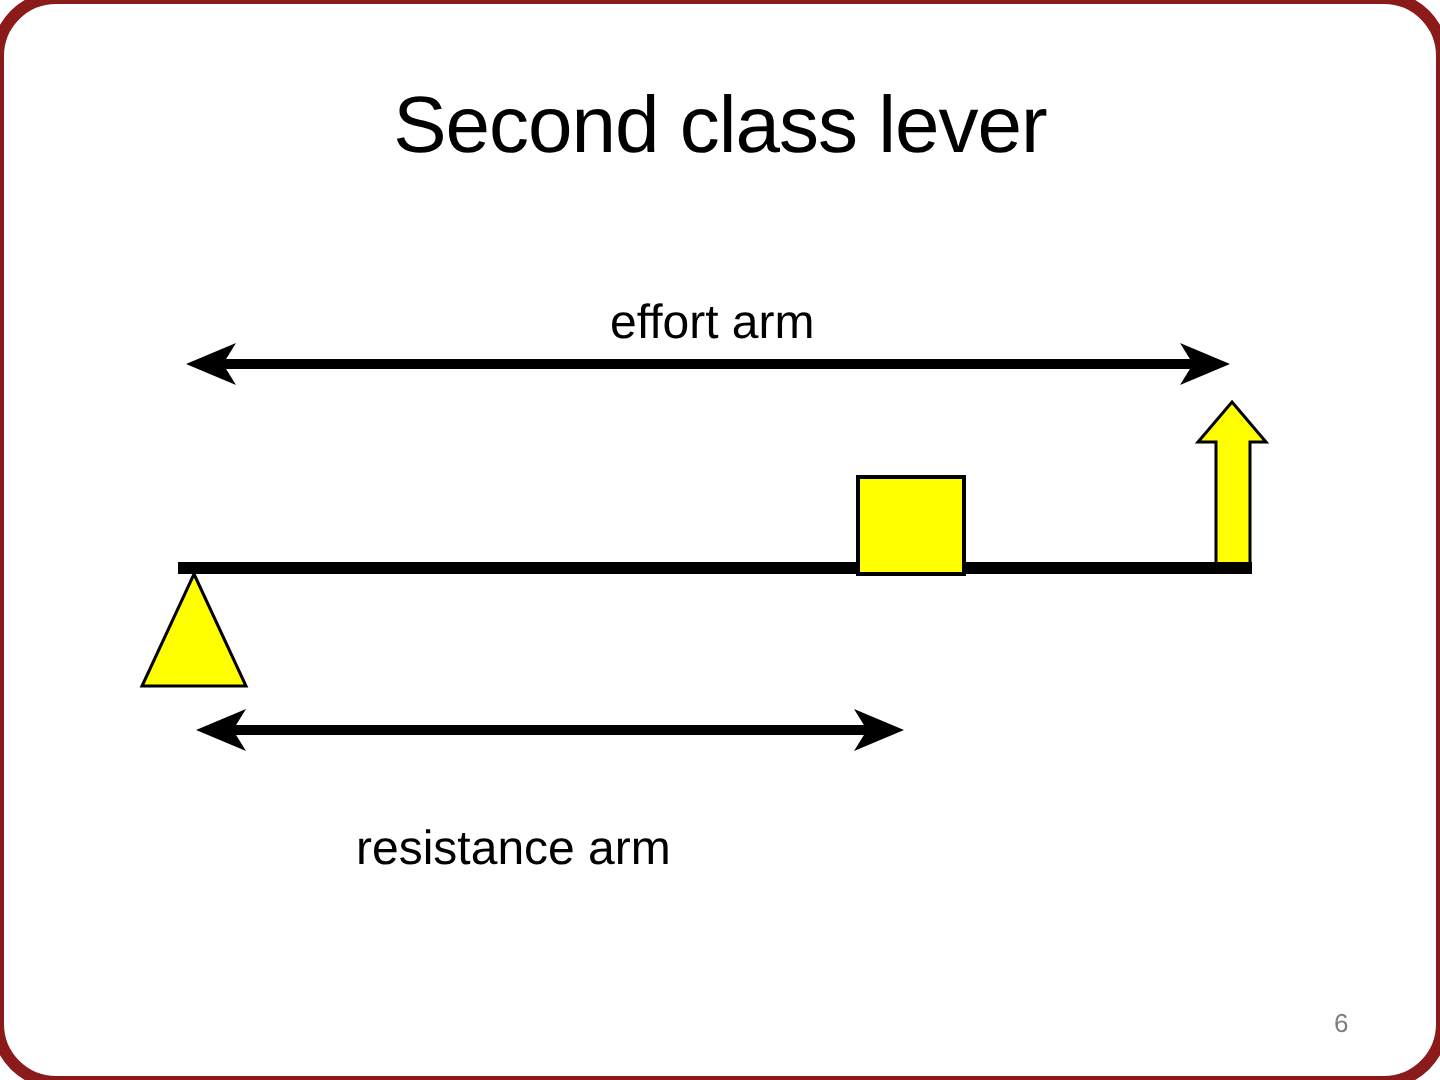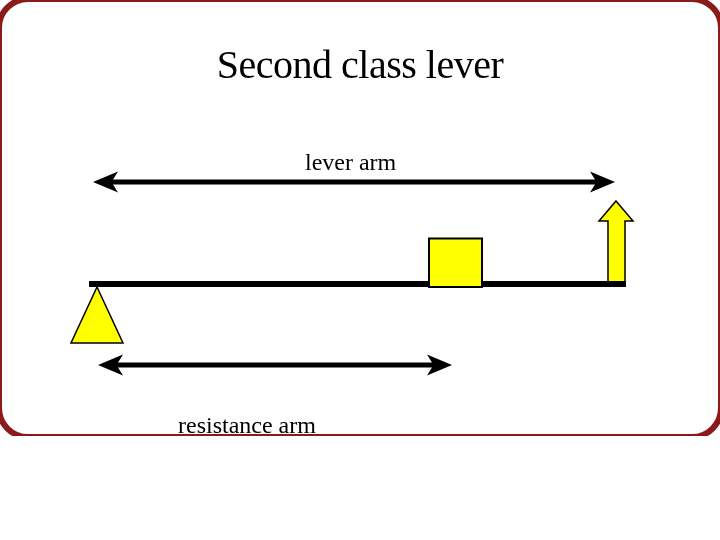--- a/index.html
+++ b/index.html
@@ -1,21 +1,21 @@
 <!DOCTYPE html>
 <html><head>
 <meta charset="utf-8">
 <style>
   html,body{margin:0;padding:0;}
   .slide{
     position:relative;
-    width:720px;height:436px;
+    width:720px;height:540px;
     background:#ffffff;
     overflow:hidden;
-    font-family:Liberation Serif, serif;
+    font-family:Liberation Sans, sans-serif;
   }
   .frame{
     position:absolute;
     inset:-4px;
     border:6px solid #8B1A1A;
     border-radius:32px;
     pointer-events:none;
   }
   .title{
     position:absolute;
@@ -45,21 +45,21 @@
 </style>
 </head>
 <body>
 
 <div class="slide">
 
   <div class="frame"></div>
 
   <div class="title">Second class lever</div>
 
-  <div class="label label-effort">lever arm</div>
+  <div class="label label-effort">effort arm</div>
 
   <svg class="diagram" width="720" height="540" viewBox="0 0 720 540">
 
     <g>
       <line x1="106" y1="182" x2="602" y2="182" stroke-width="5" stroke="#000000"></line>
       <polygon points="93,182 118,171.5 111.5,182 118,192.5" fill="#000000"></polygon>
       <polygon points="615,182 590,171.5 596.5,182 590,192.5" fill="#000000"></polygon>
     </g>
 
     <polygon points="616,201 633,221 625,221 625,283 608,283 608,221 599,221" stroke-width="1.5" stroke="#000000" fill="#FFFF00"></polygon>

